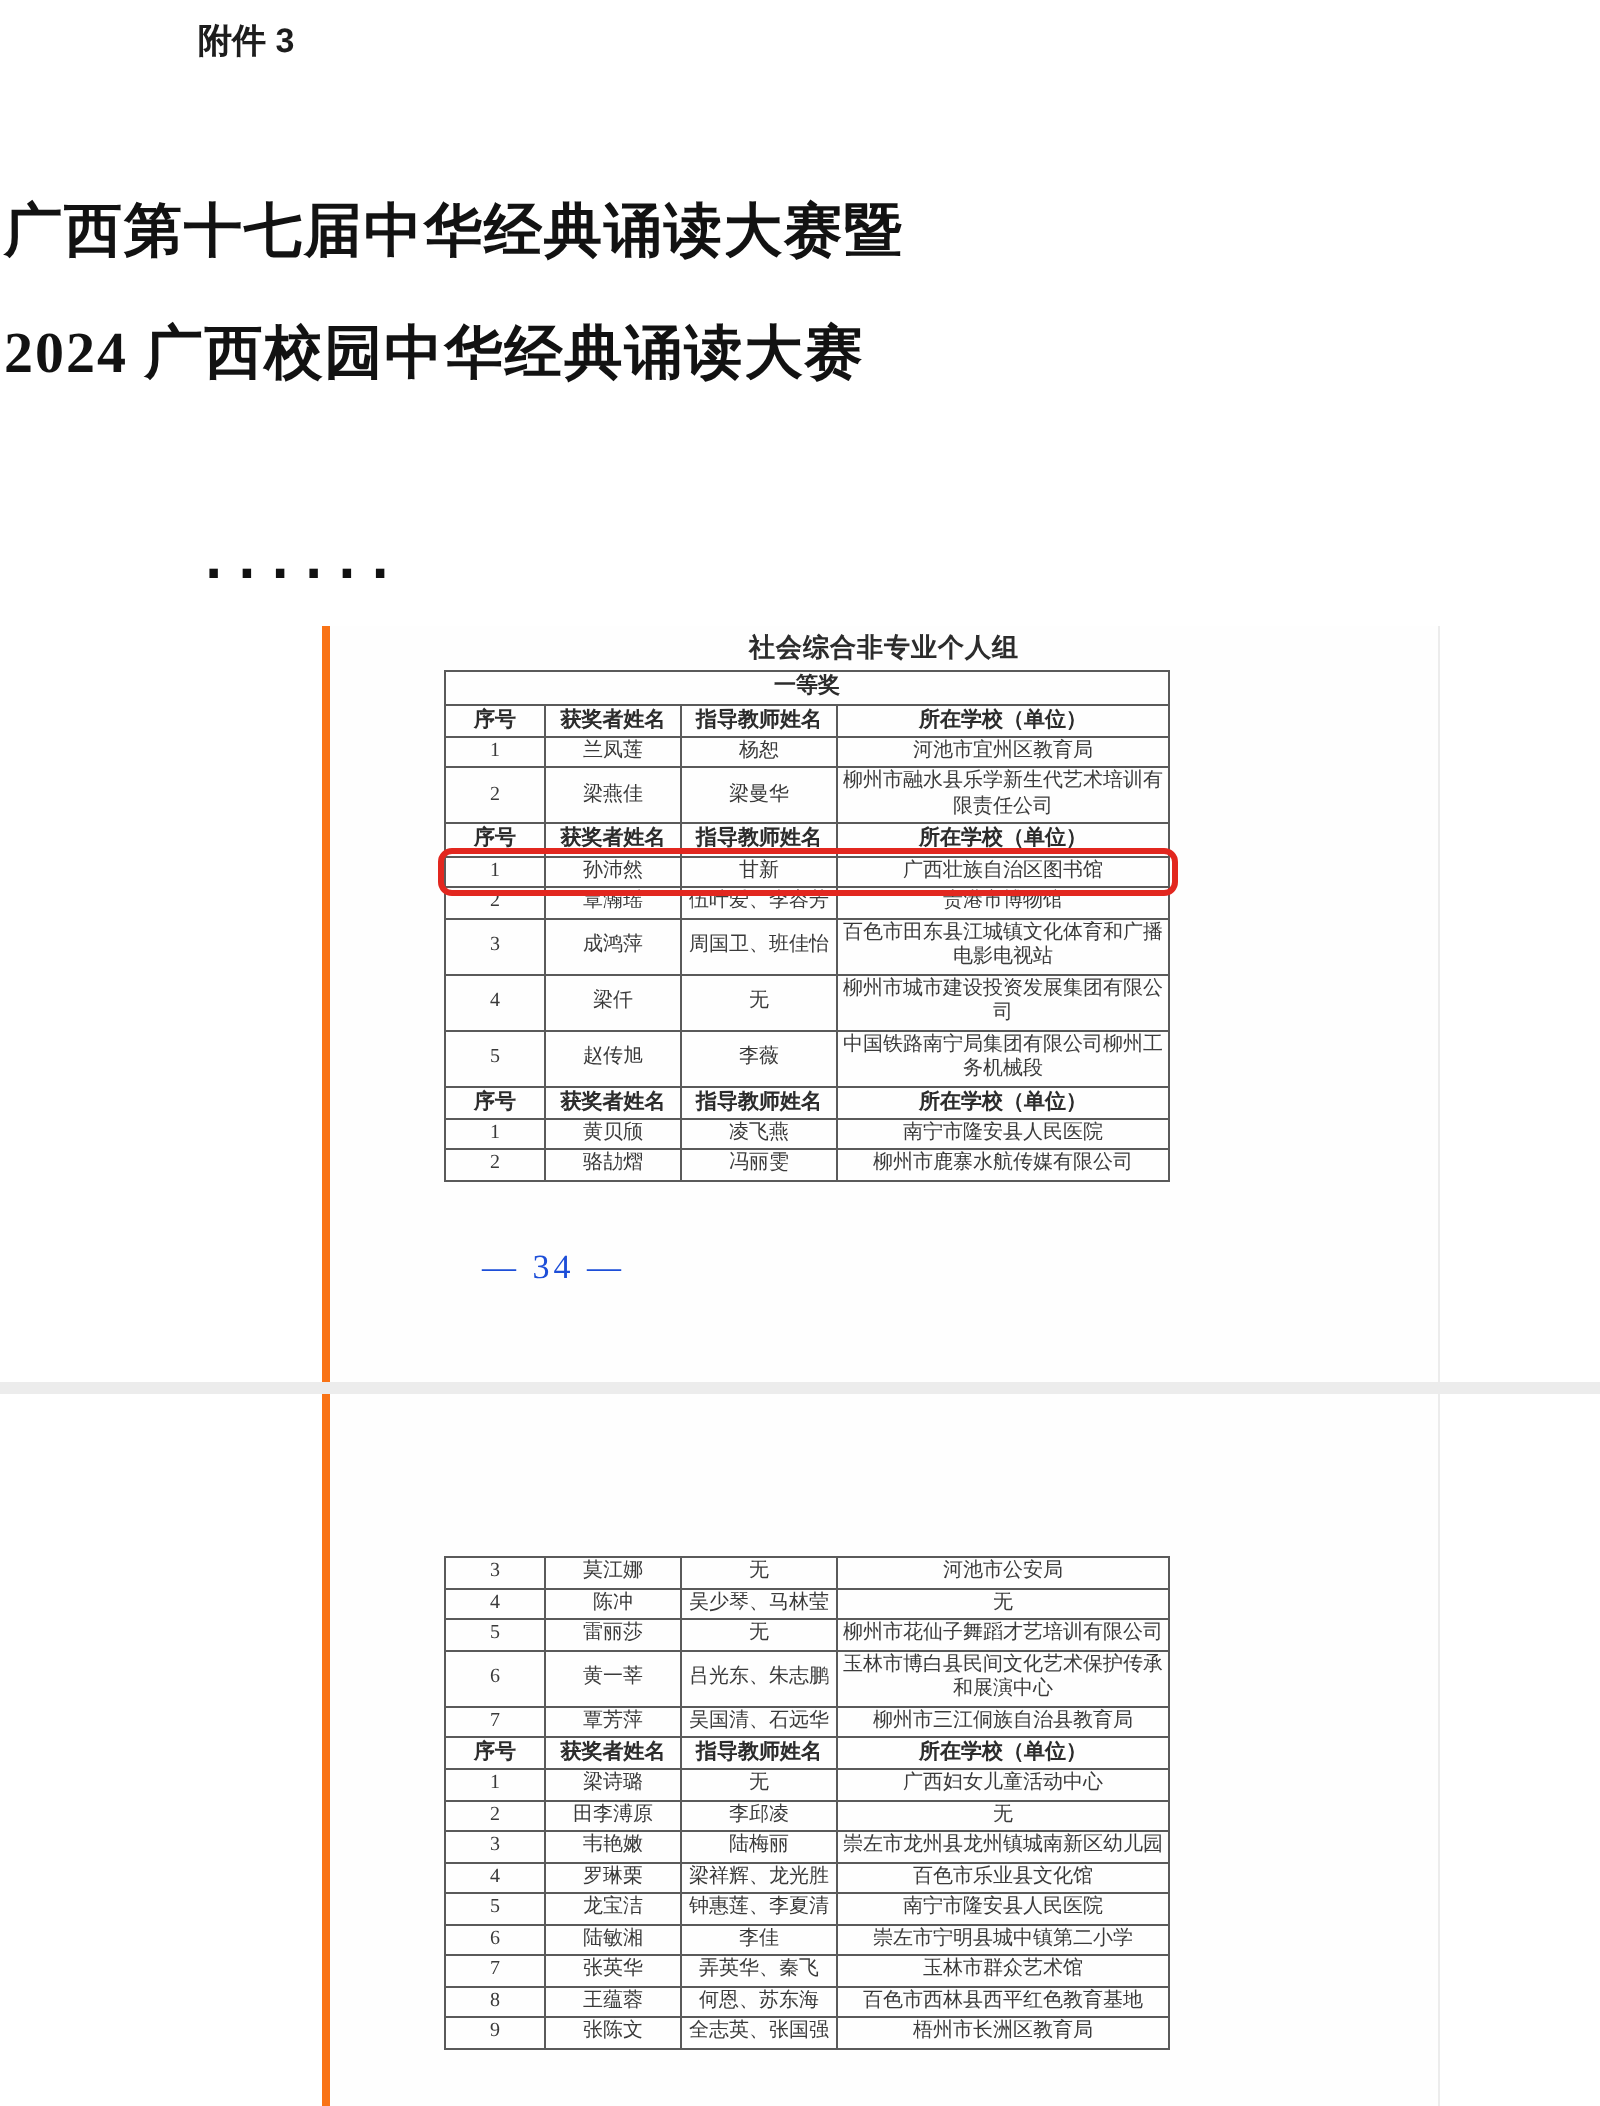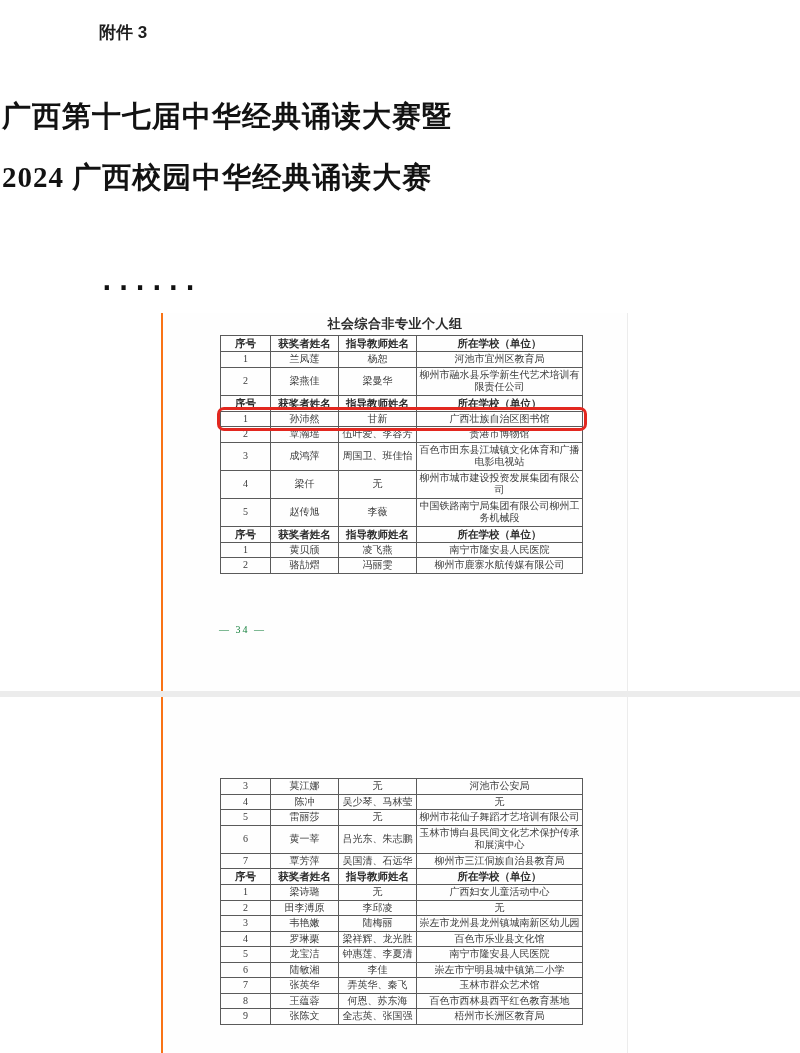--- a/index.html
+++ b/index.html
@@ -2,35 +2,35 @@
 <html style="--hl: #e2271f;"><head>
 <meta charset="utf-8">
 <style>
   *{box-sizing:border-box;margin:0;padding:0}
   html,body{width:800px;height:1053px}
   body{
     background:#ffffff;position:relative;overflow:hidden;
     font-family:"Liberation Serif","DejaVu Serif",serif;color:#363636;
   }
   .attachment{
-    position:absolute;left:99px;top:21px;
+    position:absolute;left:99px;top:9px;
     font-family:"Liberation Sans","DejaVu Sans",sans-serif;
     font-weight:bold;font-size:17px;color:#1d1d1d;
   }
   .title{
     position:absolute;left:2px;top:86px;width:796px;text-align:left;
     font-weight:bold;font-size:29px;line-height:61px;color:#121212;letter-spacing:1px;
   }
   .ellipsis{
     position:absolute;left:99px;top:266px;font-size:26px;font-weight:bold;
     color:#111;letter-spacing:1px;font-family:"DejaVu Sans Mono",monospace;
   }
   .page{
-    position:absolute;left:161px;width:467px;background:#fefefe;
-    border-left:2px solid #f97316;border-right:1px solid #ececec;
+    position:absolute;left:161px;width:559px;background:#fefefe;
+    border-left:4px solid #f97316;border-right:1px solid #ececec;
   }
   #page1{top:313px;height:378px}
   #page2{top:697px;height:356px}
   .page-gap{position:absolute;left:0;top:691px;width:800px;height:6px;background:#ececec}
   .tbl-caption{
     position:absolute;top:2px;left:0;width:100%;text-align:center;
     font-size:13px;font-weight:bold;color:#2c2c2c;letter-spacing:0.5px;
   }
   table.awards{
     position:absolute;left:57px;border-collapse:collapse;table-layout:fixed;
@@ -39,21 +39,21 @@
   #page1 table.awards{top:22px}
   #page2 table.awards{top:81px}
   table.awards td{
     border:1px solid #5a5a5a;padding:1px 2px;height:15px;
     line-height:1.25;vertical-align:middle;word-break:break-all;
   }
   td.award{font-weight:bold;font-size:11px;color:#2c2c2c;height:13px}
   td.hdr{font-weight:bold;font-size:10.5px;color:#2c2c2c;height:16px}
   tr.highlight{outline:3px solid var(--hl,#e2271f);outline-offset:1px;border-radius:3px}
   .page-number{
-    position:absolute;left:56px;top:311px;font-size:10px;color:#15803d;letter-spacing:2px;
+    position:absolute;left:76px;top:311px;font-size:17px;color:#1d4ed8;letter-spacing:2px;
   }
 </style>
 </head>
 <body>
 
 <div class="attachment">附件 3</div>
 
 <div class="title">
   <div>广西第十七届中华经典诵读大赛暨</div>
   <div>2024 广西校园中华经典诵读大赛</div>
@@ -65,20 +65,23 @@
   <div class="tbl-caption">社会综合非专业个人组</div>
   <table class="awards">
     <colgroup>
       <col style="width:50px">
         <col style="width:68px">
         <col style="width:78px">
         <col style="width:166px">
     </colgroup>
     <tbody>
         <tr>
+          <td colspan="4" class="award">一等奖</td>
+        </tr>
+        <tr>
           <td class="hdr">序号</td>
           <td class="hdr">获奖者姓名</td>
           <td class="hdr">指导教师姓名</td>
           <td class="hdr">所在学校（单位）</td>
         </tr>
         <tr>
           <td>1</td>
           <td>兰凤莲</td>
           <td>杨恕</td>
           <td>河池市宜州区教育局</td>

